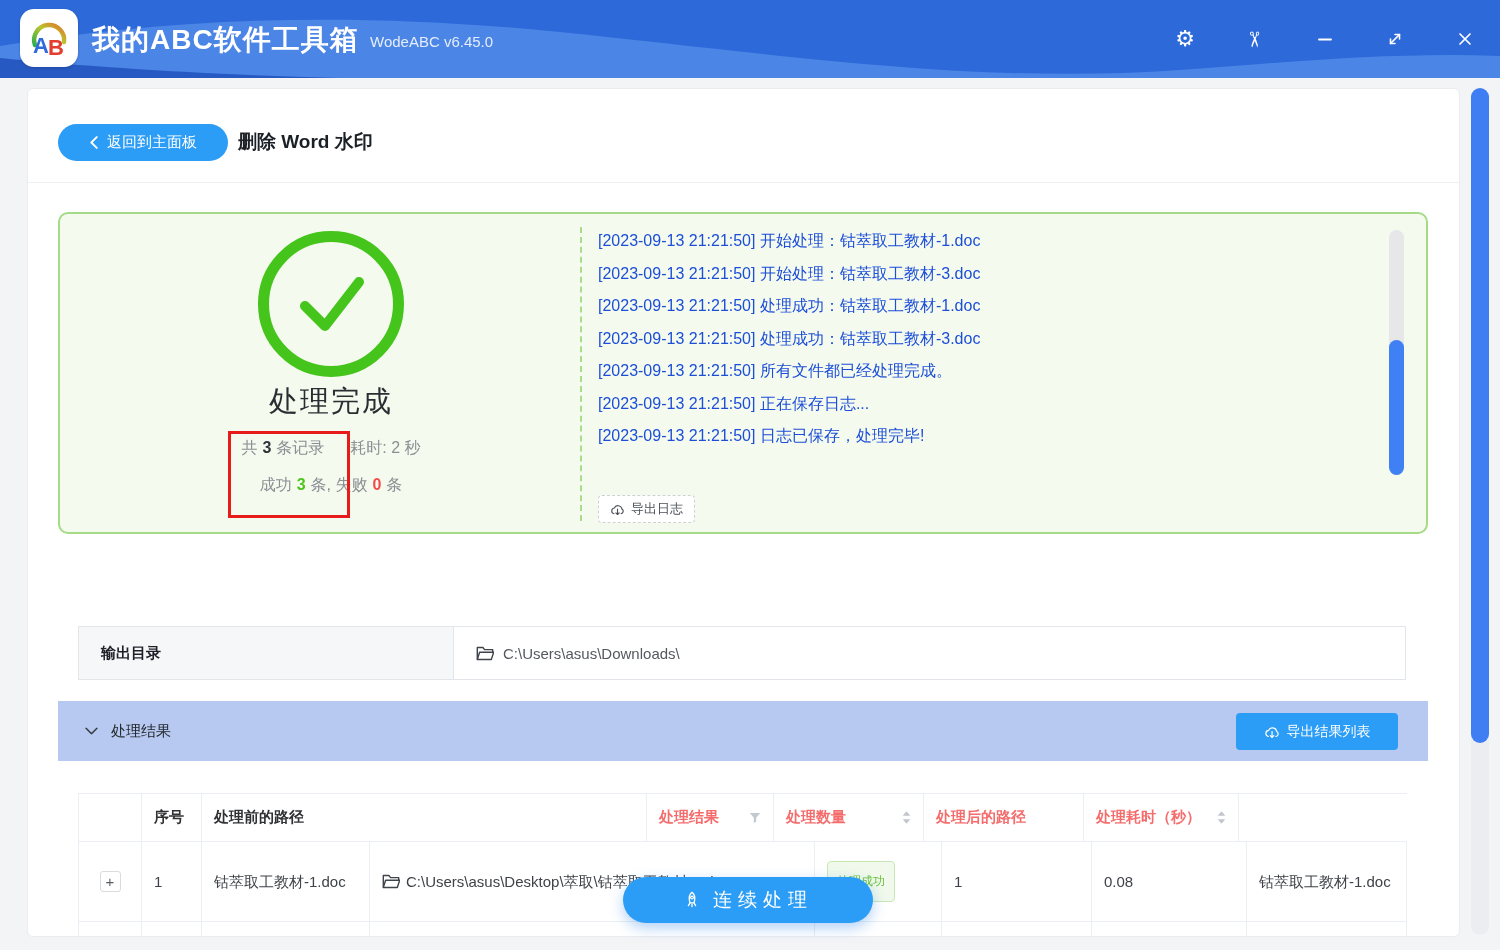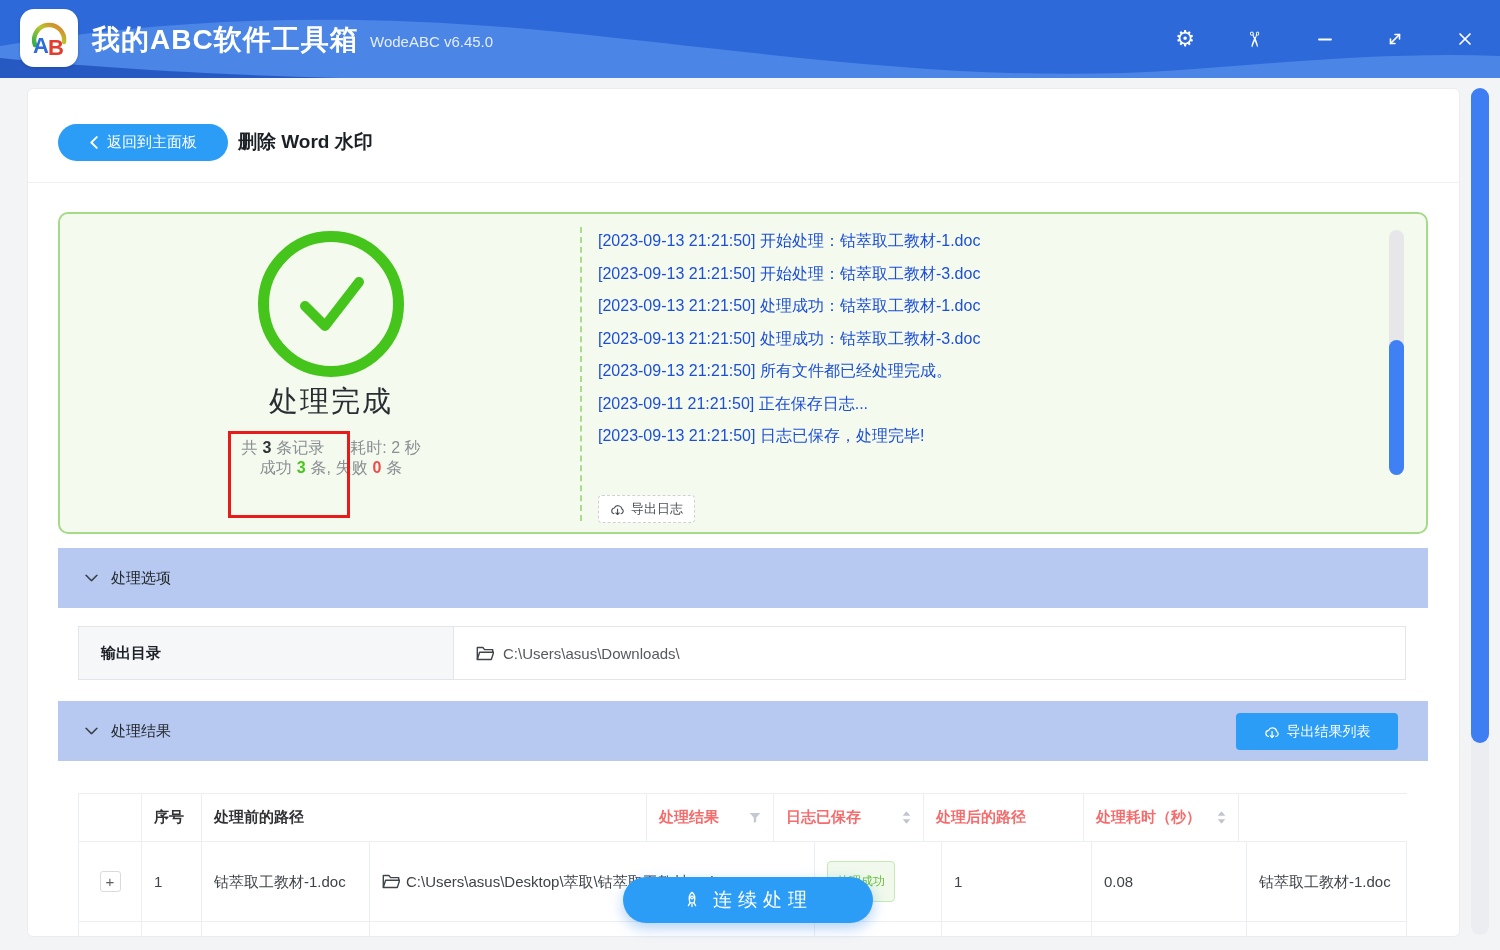--- a/index.html
+++ b/index.html
@@ -23,21 +23,21 @@
   .page-title{position:absolute;left:210px;top:42px;font-size:19px;font-weight:bold;color:#1b2026;line-height:22px}
   .hdr-divider{position:absolute;left:0;top:93px;width:100%;border-top:1px solid #eef0f3}
   
   .result-panel{position:absolute;left:30px;top:123px;width:1370px;height:322px;background:#f4fbee;
                 border:2px solid #a5da87;border-radius:10px;box-sizing:border-box}
   .ring{position:absolute;left:198px;top:17px;width:146px;height:146px;border:11px solid #45c41b;border-radius:50%;
         box-sizing:border-box;display:flex;align-items:center;justify-content:center}
   .status-title{position:absolute;left:0;top:168px;width:542px;text-align:center;font-size:29px;color:#2a2e33;
                 font-weight:400;letter-spacing:2px}
   .stat-line{position:absolute;left:0;width:542px;text-align:center;font-size:16px;color:#8b8f94;line-height:24px}
-  .l1{top:222px}.l2{top:242px}
+  .l1{top:222px}.l2{top:259px}
   .b-dark{color:#2f3338;font-weight:bold;margin:0 5px}
   .b-green{color:#4cc41e;font-weight:bold;margin:0 5px}
   .b-red{color:#f04b4b;font-weight:bold;margin:0 5px}
   .gap{display:inline-block;width:26px}
   .anno-box{position:absolute;left:168px;top:217px;width:122px;height:87px;border:3px solid #e81b1b;box-sizing:border-box;pointer-events:none}
   .v-divider{position:absolute;left:520px;top:13px;height:294px;border-left:2px dashed #a9dd8c}
   .logs{position:absolute;left:538px;top:11px;width:780px}
   .log-line{font-size:16px;line-height:32.5px;color:#1d4ed8;white-space:nowrap}
   .export-log{position:absolute;left:538px;top:281px;height:28px;padding:8px 11px;display:flex;align-items:center;gap:7px;
               background:#fff;border:1px dashed #cfd0d2;border-radius:4px;font-size:13px;color:#4d5157;cursor:pointer;box-sizing:border-box}
@@ -189,42 +189,36 @@
       <div class="anno-box"></div>
 
       <div class="v-divider"></div>
 
       <div class="logs">
         <div class="log-line">[2023-09-13 21:21:50] 开始处理：钴萃取工教材-1.doc</div>
         <div class="log-line">[2023-09-13 21:21:50] 开始处理：钴萃取工教材-3.doc</div>
         <div class="log-line">[2023-09-13 21:21:50] 处理成功：钴萃取工教材-1.doc</div>
         <div class="log-line">[2023-09-13 21:21:50] 处理成功：钴萃取工教材-3.doc</div>
         <div class="log-line">[2023-09-13 21:21:50] 所有文件都已经处理完成。</div>
-        <div class="log-line">[2023-09-11 21:21:50] 正在保存日志...</div>
+        <div class="log-line">[2023-09-13 21:21:50] 正在保存日志...</div>
         <div class="log-line">[2023-09-13 21:21:50] 日志已保存，处理完毕!</div>
       </div>
 
       <div class="export-log">
         <svg width="14" height="13" viewBox="0 0 16 14">
             <use href="#i-cloud"></use>
           </svg>
         <span>导出日志</span>
       </div>
 
       <div class="log-sb">
         <div class="log-sb-thumb"></div>
       </div>
     </div>
 
-    <div class="sec sec1">
-      <svg width="13" height="8" viewBox="0 0 12 7" style="color:#3a3f46">
-          <use href="#i-chev-down"></use>
-        </svg>
-      <span class="sec-label">处理选项</span>
-    </div>
     <div class="opt-row">
       <div class="opt-label">输出目录</div>
       <div class="opt-value">
         <svg width="18" height="15" viewBox="0 0 18 15" style="color:#3f434a">
             <use href="#i-folder"></use>
           </svg>
         <span>C:\Users\asus\Downloads\</span>
       </div>
     </div>
 
@@ -246,21 +240,21 @@
         <div class="th c0"></div>
         <div class="th c1">序号</div>
         <div class="th c3">处理前的路径</div>
         <div class="th c4 red">
           <span>处理结果</span>
           <svg class="filter-ico" width="12" height="12" viewBox="0 0 12 12">
               <use href="#i-funnel"></use>
             </svg>
         </div>
         <div class="th c5 red">
-          <span>日志已保存</span>
+          <span>处理数量</span>
           <svg class="sort-ico" width="9" height="13" viewBox="0 0 10 14">
               <use href="#i-sort"></use>
             </svg>
         </div>
         <div class="th c7 red">处理后的路径</div>
         <div class="th c6 red">
           <span>处理耗时（秒）</span>
           <svg class="sort-ico" width="9" height="13" viewBox="0 0 10 14">
               <use href="#i-sort"></use>
             </svg>

